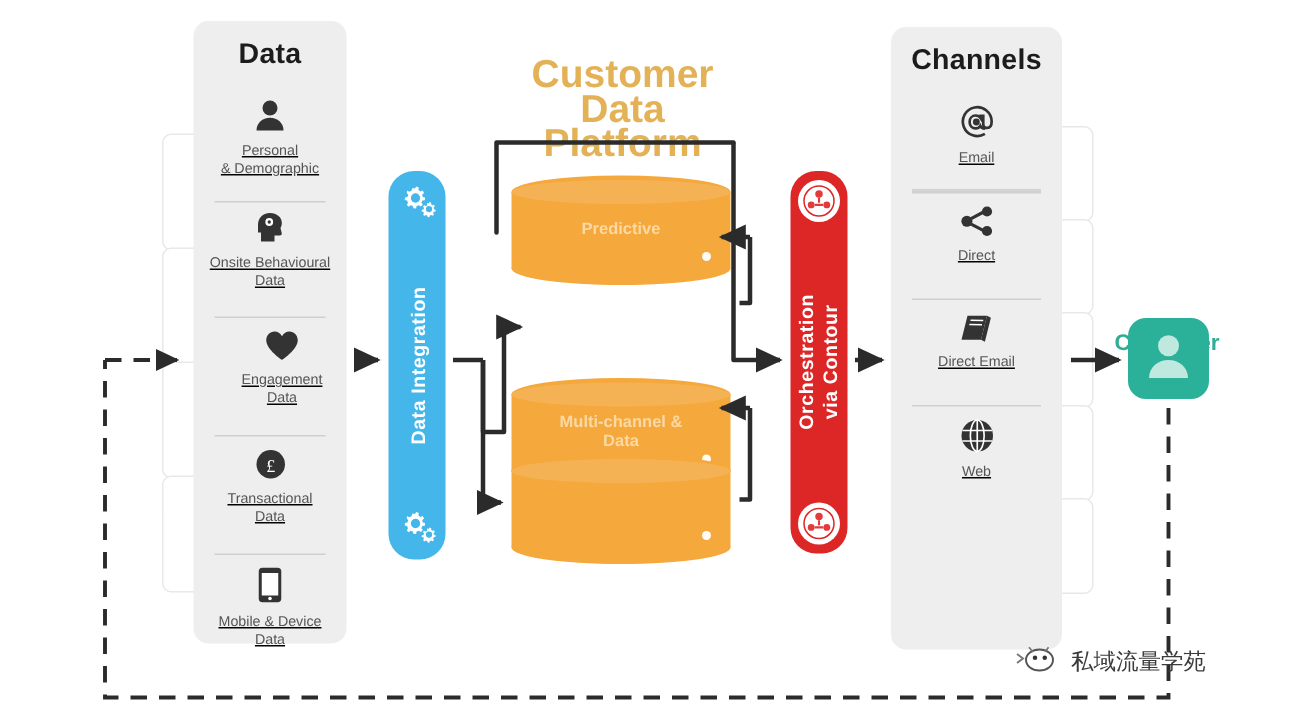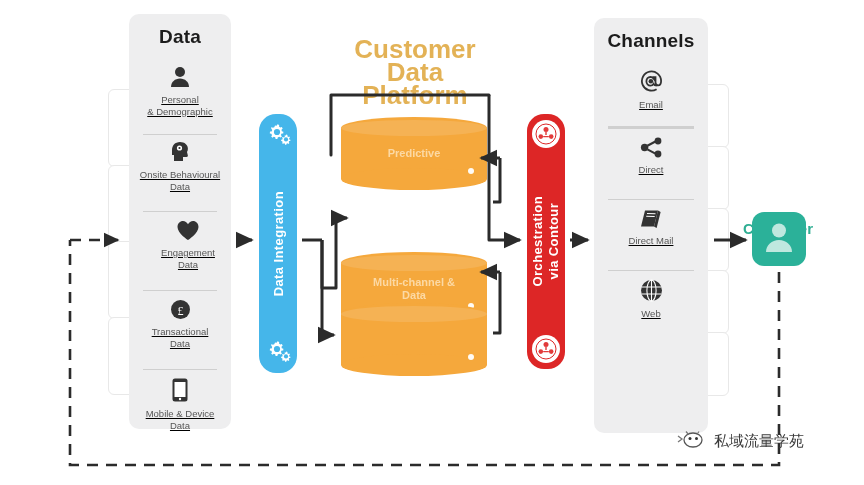--- a/index.html
+++ b/index.html
@@ -245,21 +245,21 @@
       <div class="divider"></div>
 
       <div class="pitem" style="height:62px;padding-top:8px;">
         <span class="ico">
           <svg width="24" height="21" viewBox="0 0 24 21">
               <path d="M6 2.5h13l-4 16H2z" fill="#333"></path>
               <path d="M19 2.5l2.6 1.4-4 16L15 18.5z" fill="#333"></path>
               <path d="M8 5.5l8.5.2M7.2 8.3l8.5.2" stroke="#fff" stroke-width="1.1"></path>
             </svg>
         </span>
-        <span class="lbl">Direct Mail</span>
+        <span class="lbl">Direct Email</span>
       </div>
       <div class="divider"></div>
 
       <div class="pitem" style="height:62px;padding-top:8px;">
         <span class="ico">
           <svg width="23" height="23" viewBox="0 0 23 23">
               <circle cx="11.5" cy="11.5" r="10.5" fill="#333"></circle>
               <g stroke="#fff" stroke-width="1.1" fill="none">
                 <ellipse cx="11.5" cy="11.5" rx="4.6" ry="10.5"></ellipse>
                 <path d="M1.6 8h19.8M1.6 15h19.8M11.5 1v21"></path>

